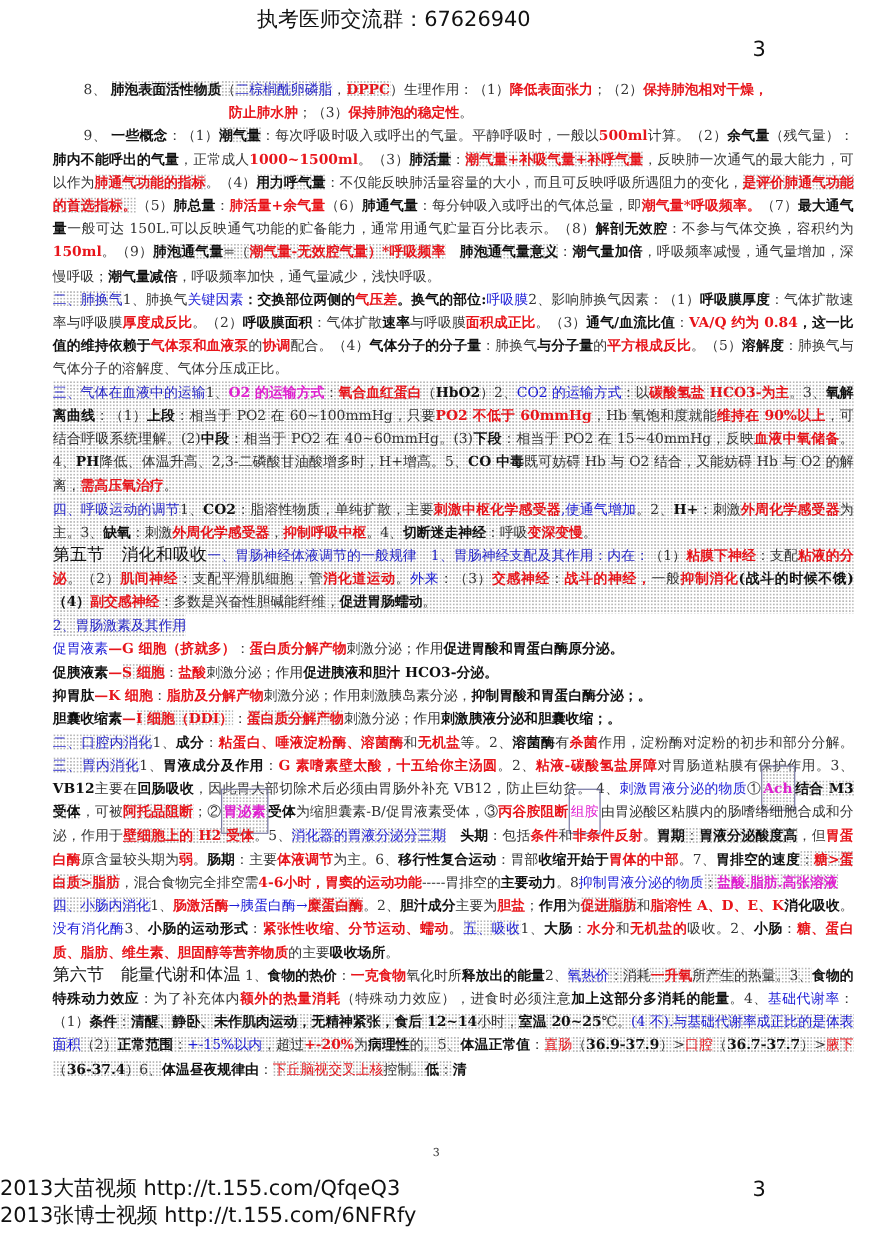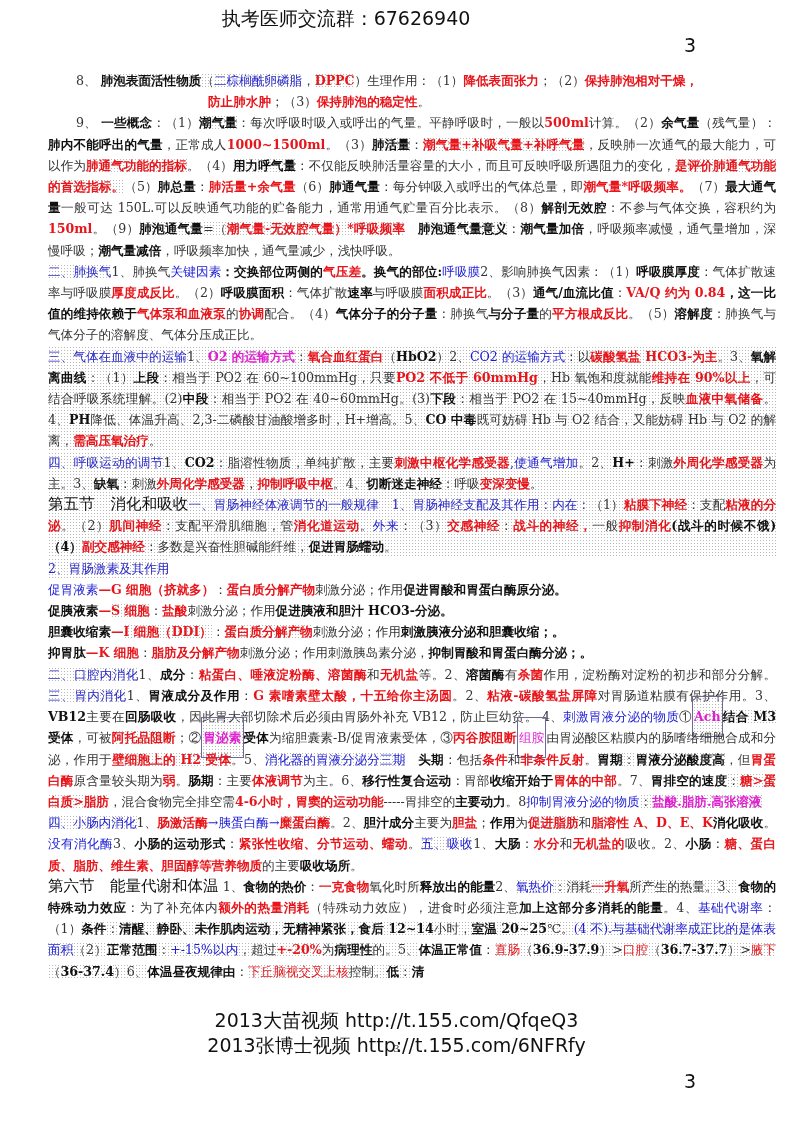--- a/index.html
+++ b/index.html
@@ -1,41 +1,41 @@
 <!DOCTYPE html>
 <html><head>
 <meta charset="utf-8">
 <style>
   html, body { margin: 0; padding: 0; background: #ffffff; }
   body { width: 793px; height: 1122px; position: relative; overflow: hidden;
          font-family: "DejaVu Serif", "Liberation Serif", serif; color: #333; }
   .header { position: absolute; left: 0; top: 6px; width: 692px; text-align: center;
             font-family: "DejaVu Sans", "Liberation Sans", sans-serif; font-size: 19px;
-            line-height: 25px; color: #111; }
+            line-height: 25px; color: #111; padding-left: 12px; }
   .header .line { display: block; }
   .pnum-top { position: absolute; left: 684px; top: 34px; font-family: "DejaVu Sans", sans-serif;
               font-size: 19px; color: #111; }
   .content { position: absolute; left: 48px; top: 70px; width: 728px; font-size: 12.6px;
              line-height: 21.2px; text-align: justify; }
   .content p { margin: 0; }
   .indent { text-indent: 28px; }
   .hang { padding-left: 155px; }
   .b { font-weight: bold; color: #111; }
   .r { color: #e8151b; font-weight: bold; }
   .rn { color: #e8151b; }
   .bl { color: #1a1ad6; font-weight: normal; }
   .bln { color: #2626c9; }
   .mg { color: #e020d0; font-weight: bold; }
   .dot { background-image: radial-gradient(#b8b8b8 0.7px, transparent 0.8px);
          background-size: 3px 3px; }
   .box { border: 1px solid #6a6a9a; padding: 12px 1px; }
   .sec { font-size: 15.5px; color: #111; font-family: "DejaVu Serif", serif; margin-top: 44px; }
   .footer-num { position: absolute; left: 0; width: 793px; top: 1043px; text-align: center;
                 font-size: 10px; color: #333; }
-  .footer { position: absolute; left: 0; top: 1008px; width: 793px; text-align: center;
+  .footer { position: absolute; left: 0; top: 1068px; width: 793px; 
             font-family: "DejaVu Sans", "Liberation Sans", sans-serif; font-size: 19px;
             line-height: 25px; color: #111; }
   .footer .line { display: block; }
   .pnum-bot { position: absolute; left: 684px; top: 1070px; font-family: "DejaVu Sans", sans-serif;
               font-size: 19px; color: #111; }
 </style>
 </head>
 <body>
 
 <div class="header">
@@ -76,22 +76,22 @@
   </p>
 
   
   <p class="dot">
     <span class="sec">第五节　消化和吸收</span><span class="bln">一、胃肠神经体液调节的一般规律</span>　<span class="bln">1、胃肠神经支配及其作用：内在：</span><span>（1）</span><span class="r">粘膜下神经</span><span>：支配</span><span class="r">粘液的分泌</span><span>。（2）</span><span class="r">肌间神经</span><span>：支配平滑肌细胞，管</span><span class="r">消化道运动</span><span>。</span><span class="bl">外来</span><span>：（3）</span><span class="r">交感神经</span><span>：</span><span class="r">战斗的神经，</span><span>一般</span><span class="r">抑制消化</span><span class="b">(战斗的时候不饿)（4）</span><span class="r">副交感神经</span><span>：多数是兴奋性胆碱能纤维，</span><span class="b">促进胃肠蠕动</span><span>。</span>
   </p>
   <p class="dot" style="display:inline-block"><span class="bln">2、胃肠激素及其作用</span></p>
 
   <p><span class="bl">促胃液素</span><span class="r">—</span><span class="r">G 细胞</span><span class="r">（挤就多）</span><span>：</span><span class="r">蛋白质分解产物</span><span>刺激分泌；作用</span><span class="b">促进胃酸和胃蛋白酶原分泌。</span></p>
   <p><span class="b">促胰液素</span><span class="r">—</span><span class="r dot">S 细胞</span><span>：</span><span class="r">盐酸</span><span>刺激分泌；作用</span><span class="b">促进胰液和胆汁 HCO3-分泌。</span></p>
+  <p><span class="b">抑胃肽</span><span class="r">—</span><span class="r">K 细胞</span><span>：</span><span class="r">脂肪及分解产物</span><span>刺激分泌；作用刺激胰岛素分泌，</span><span class="b">抑制胃酸和胃蛋白酶分泌；。</span></p>
   <p><span class="b">胆囊收缩素</span><span class="r">—</span><span class="r dot">I 细胞</span><span class="r dot">（DDI）</span><span>：</span><span class="r dot">蛋白质分解产物</span><span>刺激分泌；作用</span><span class="b">刺激胰液分泌和胆囊收缩；。</span></p>
-  <p><span class="b">抑胃肽</span><span class="r">—</span><span class="r">K 细胞</span><span>：</span><span class="r">脂肪及分解产物</span><span>刺激分泌；作用刺激胰岛素分泌，</span><span class="b">抑制胃酸和胃蛋白酶分泌；。</span></p>
 
   
   <p>
     <span class="bln dot">二、口腔内消化</span><span>1、</span><span class="b">成分</span><span>：</span><span class="r">粘蛋白、唾液淀粉酶、溶菌酶</span><span>和</span><span class="r">无机盐</span><span>等。2、</span><span class="b">溶菌酶</span><span>有</span><span class="r">杀菌</span><span>作用，淀粉酶对淀粉的初步和部分分解。</span><span class="bln dot">三、胃内消化</span><span>1、</span><span class="b">胃液成分及作用</span><span>：</span><span class="r">G 素嗜素壁太酸，十五给你主汤圆</span><span>。2、</span><span class="r">粘液-碳酸氢盐屏障</span><span>对胃肠道粘膜有保护作用。3、</span><span class="b">VB12</span><span>主要在</span><span class="b">回肠吸收</span><span>，因此胃大部切除术后必须由胃肠外补充 VB12，防止巨幼贫。</span>
     <span>4、</span><span class="bl">刺激胃液分泌的物质</span><span>①</span><span class="mg box dot">Ach</span><span class="b dot">结合 M3 受体</span><span>，可被</span><span class="r dot">阿托品阻断</span><span>；②</span><span class="mg box dot">胃泌素</span><span class="b">受体</span><span>为缩胆囊素-B/促胃液素受体，③</span><span class="r">丙谷胺阻断</span><span class="mg box" style="font-weight:normal">组胺</span><span>由胃泌酸区粘膜内的肠嗜络细胞合成和分泌，作用于</span><span class="r dot">壁细胞上的 H2 受体</span><span>。5、</span><span class="bl dot">消化器的胃液分泌分三期</span><span>　</span><span class="b">头期</span><span>：包括</span><span class="r">条件</span><span>和</span><span class="r">非条件反射</span><span>。</span><span class="b dot">胃期</span><span class="dot">：</span><span class="b dot">胃液分泌酸度高</span><span>，但</span><span class="r">胃蛋白酶</span><span>原含量较头期为</span><span class="r">弱</span><span>。</span><span class="b">肠期</span><span>：主要</span><span class="r">体液调节</span><span>为主。6、</span><span class="b">移行性复合运动</span><span>：胃部</span><span class="b">收缩开始于</span><span class="r">胃体的中部</span><span>。7、</span><span class="b">胃排空的速度</span><span class="dot">：</span><span class="r dot">糖&gt;蛋白质&gt;脂肪</span><span>，混合食物完全排空需</span><span class="r">4-6</span><span class="r">小时，胃窦的运动功能</span><span>-----胃排空的</span><span class="b">主要动力</span><span>。8</span><span class="bl">抑制胃液分泌的物质</span><span class="dot">：</span><span class="mg dot">盐酸.脂肪.高张溶液</span>
   </p>
 
   
   <p>
     <span class="bl dot">四、小肠内消化</span><span>1、</span><span class="r">肠激活酶</span><span class="bl">→</span><span class="bl">胰蛋白酶</span><span class="bl">→</span><span class="r dot">糜蛋白酶</span><span>。2、</span><span class="b">胆汁成分</span><span>主要为</span><span class="r">胆盐</span><span>；</span><span class="b">作用</span><span>为</span><span class="r dot">促进脂肪</span><span>和</span><span class="r">脂溶性 A、D、E、K</span><span class="b">消化吸收</span><span>。</span><span class="bl">没有消化酶</span><span>3、</span><span class="b">小肠的运动形式</span><span>：</span><span class="r">紧张性收缩、分节运动、蠕动</span><span>。</span><span class="bl dot">五、吸收</span><span>1、</span><span class="b">大肠</span><span>：</span><span class="r">水分</span><span>和</span><span class="r">无机盐的</span><span>吸收。2、</span><span class="b">小肠</span><span>：</span><span class="r">糖、蛋白质、脂肪、维生素、胆固醇等营养物质</span><span>的主要</span><span class="b">吸收场所</span><span>。</span>

